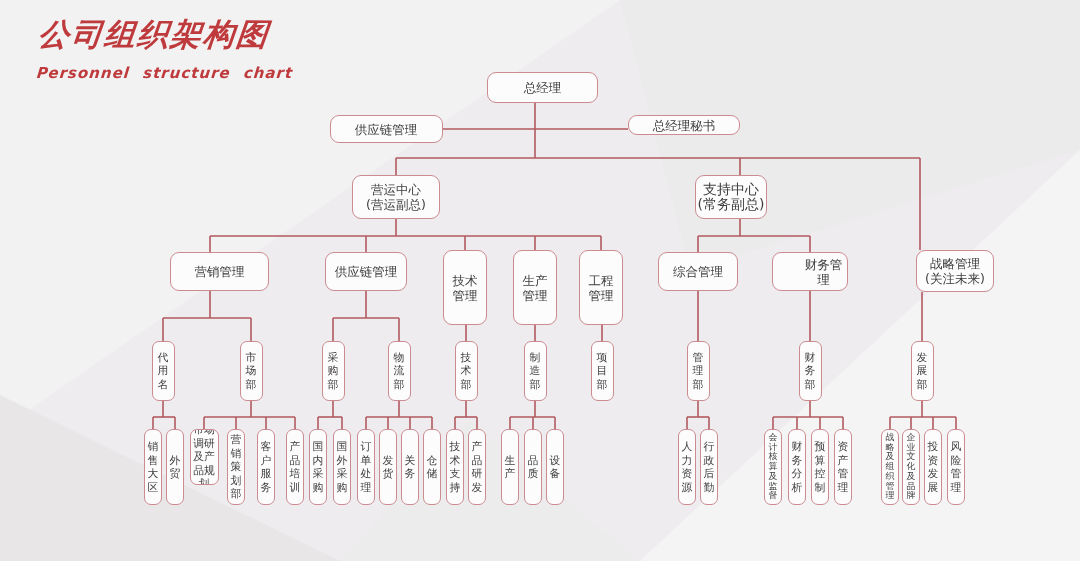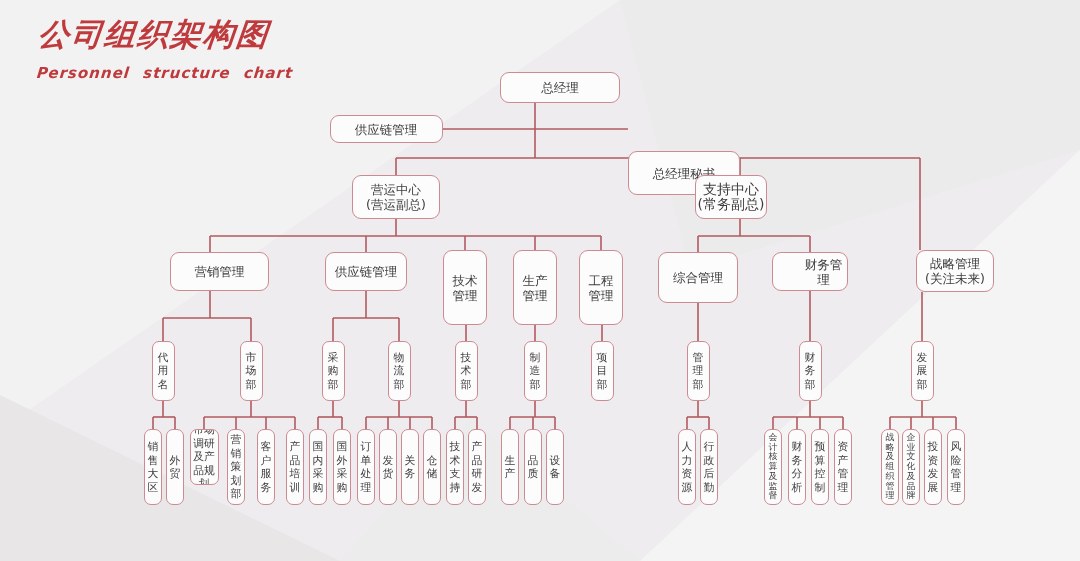--- a/index.html
+++ b/index.html
@@ -126,36 +126,36 @@
       <line x1="956" y1="417" x2="956" y2="429" stroke="#b25a5f" stroke-width="1.6"></line>
       <line x1="443" y1="129" x2="628" y2="129" stroke="#b25a5f" stroke-width="1.6"></line>
     </svg>
 
   <div class="header">
     <div class="title" style="color: rgb(191, 58, 60);">公司组织架构图</div>
     <div class="subtitle" style="color: rgb(191, 58, 60);">Personnel  structure  chart</div>
   </div>
 
   <div id="nodes">
-      <div class="node wide" style="left: 500px; top: 72px; width: 120px; height: 31px; line-height: 15px; font-size: 12.5px;">总经理</div>
+      <div class="node wide" style="left: 487px; top: 72px; width: 111px; height: 31px; line-height: 15px; font-size: 12.5px;">总经理</div>
       <div class="node wide" style="left: 329.5px; top: 115px; width: 113px; height: 28px; line-height: 15px; font-size: 12.5px;">供应链管理</div>
-      <div class="node wide" style="left: 628px; top: 115px; width: 112px; height: 44px; line-height: 15px; font-size: 12.5px; margin-top: 36px;">总经理秘书</div>
+      <div class="node wide" style="left: 628px; top: 115px; width: 112px; height: 20px; line-height: 15px; font-size: 12.5px;">总经理秘书</div>
       <div class="node wide" style="left: 352px; top: 175px; width: 88px; height: 44px; line-height: 15px; font-size: 12.5px;">营运中心
 (营运副总)</div>
       <div class="node wide" style="left: 695px; top: 175px; width: 72px; height: 44px; line-height: 15px; font-size: 14px;">支持中心
 (常务副总)</div>
       <div class="node wide" style="left: 170px; top: 252px; width: 99px; height: 39px; line-height: 15px; font-size: 12.5px; text-align: right;">营销管理</div>
       <div class="node wide" style="left: 325px; top: 252px; width: 82px; height: 39px; line-height: 15px; font-size: 12.5px;">供应链管理</div>
       <div class="node wide" style="left: 443px; top: 250px; width: 44px; height: 75px; line-height: 15px; font-size: 12.5px;">技术
 管理</div>
       <div class="node wide" style="left: 513px; top: 250px; width: 44px; height: 75px; line-height: 15px; font-size: 12.5px;">生产
 管理</div>
       <div class="node wide" style="left: 579px; top: 250px; width: 44px; height: 75px; line-height: 15px; font-size: 12.5px;">工程
 管理</div>
-      <div class="node wide" style="left: 658px; top: 252px; width: 80px; height: 51px; line-height: 15px; font-size: 12.5px;">综合管理</div>
+      <div class="node wide" style="left: 658px; top: 252px; width: 80px; height: 39px; line-height: 15px; font-size: 12.5px;">综合管理</div>
       <div class="node wide" style="left: 772px; top: 252px; width: 76px; height: 39px; line-height: 15px; font-size: 12.5px; padding-left: 27px;">财务管理</div>
       <div class="node wide" style="left: 916px; top: 250px; width: 78px; height: 42px; line-height: 15px; font-size: 12.5px;">战略管理
 (关注未来)</div>
       <div class="node narrow" style="left: 151.5px; top: 341px; width: 23px; height: 60px; line-height: 13.5px; font-size: 10.8px;">代
 用
 名</div>
       <div class="node narrow" style="left: 239.5px; top: 341px; width: 23px; height: 60px; line-height: 13.5px; font-size: 10.8px;">市
 场
 部</div>
       <div class="node narrow" style="left: 321.5px; top: 341px; width: 23px; height: 60px; line-height: 13.5px; font-size: 10.8px;">采

